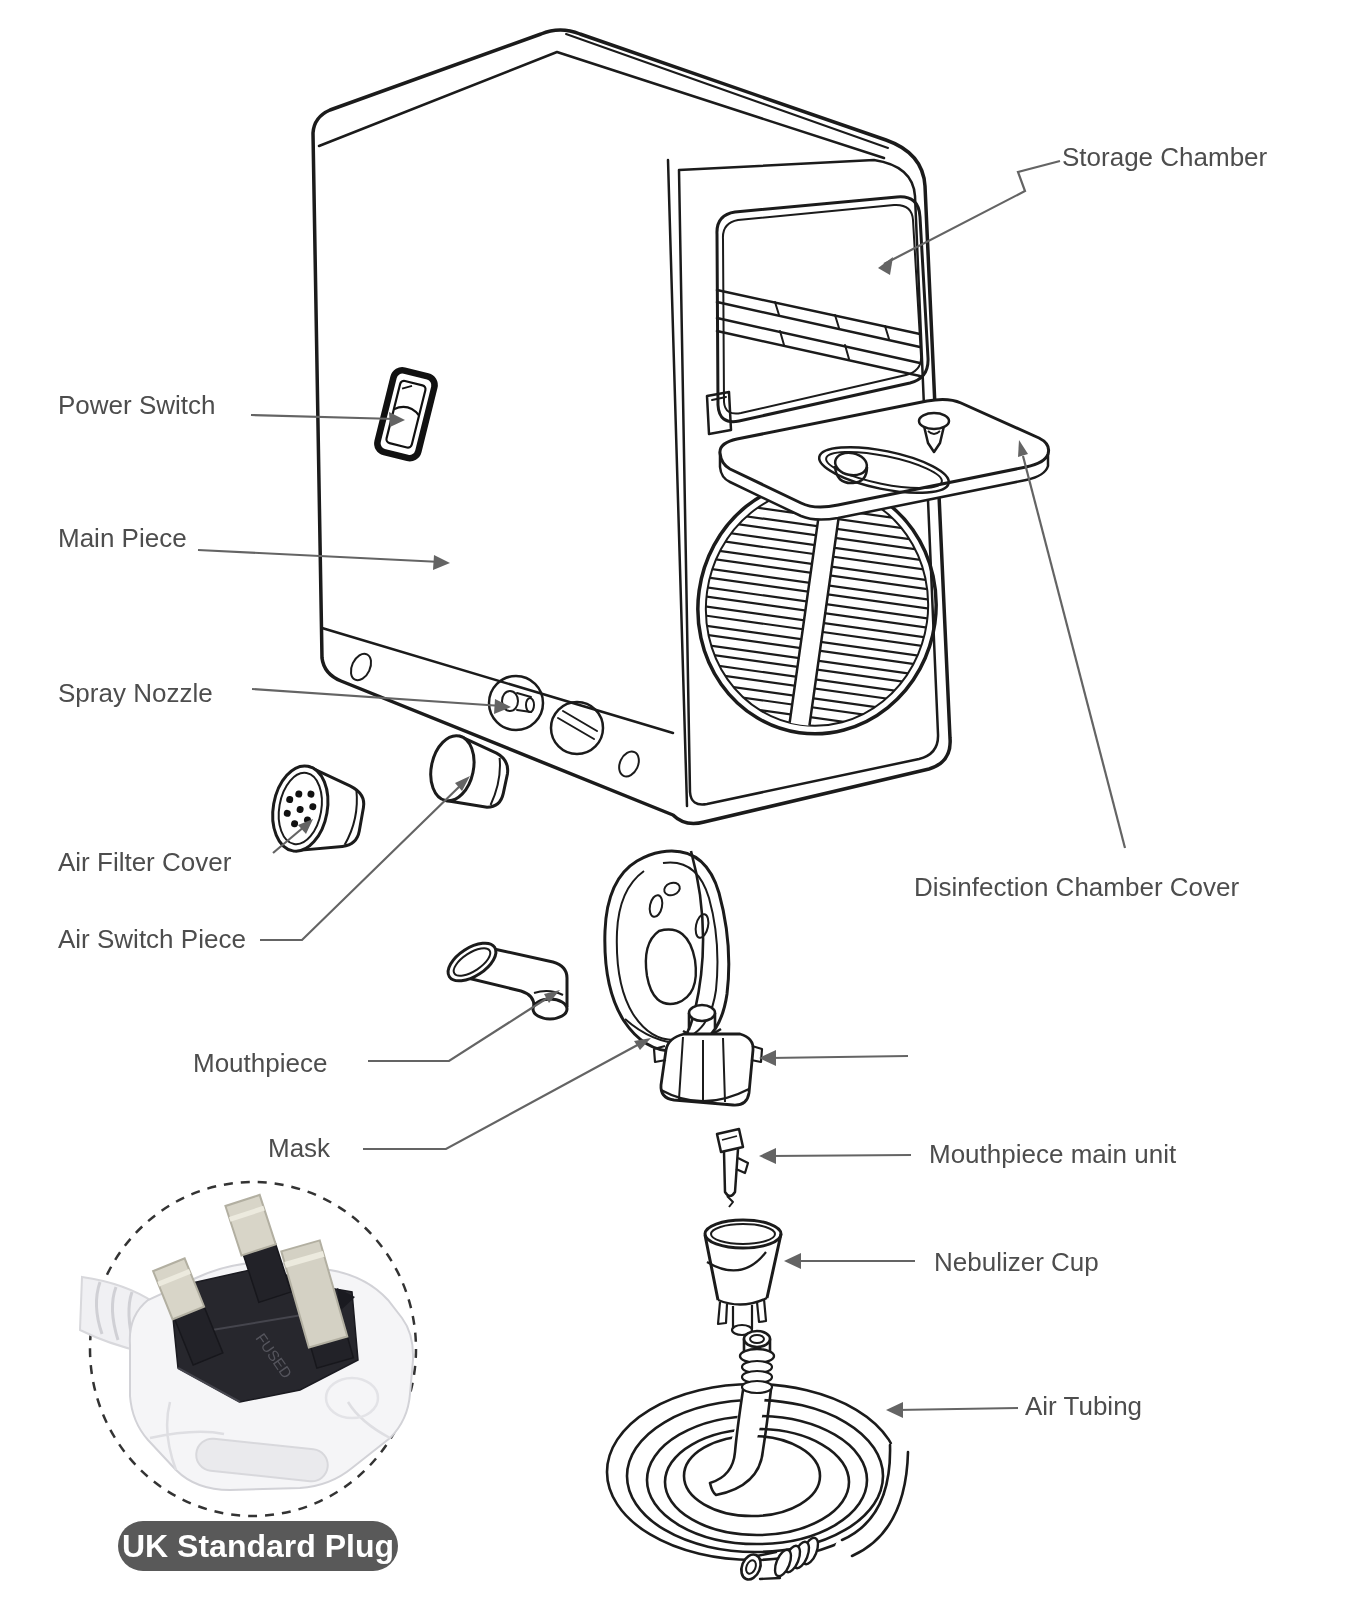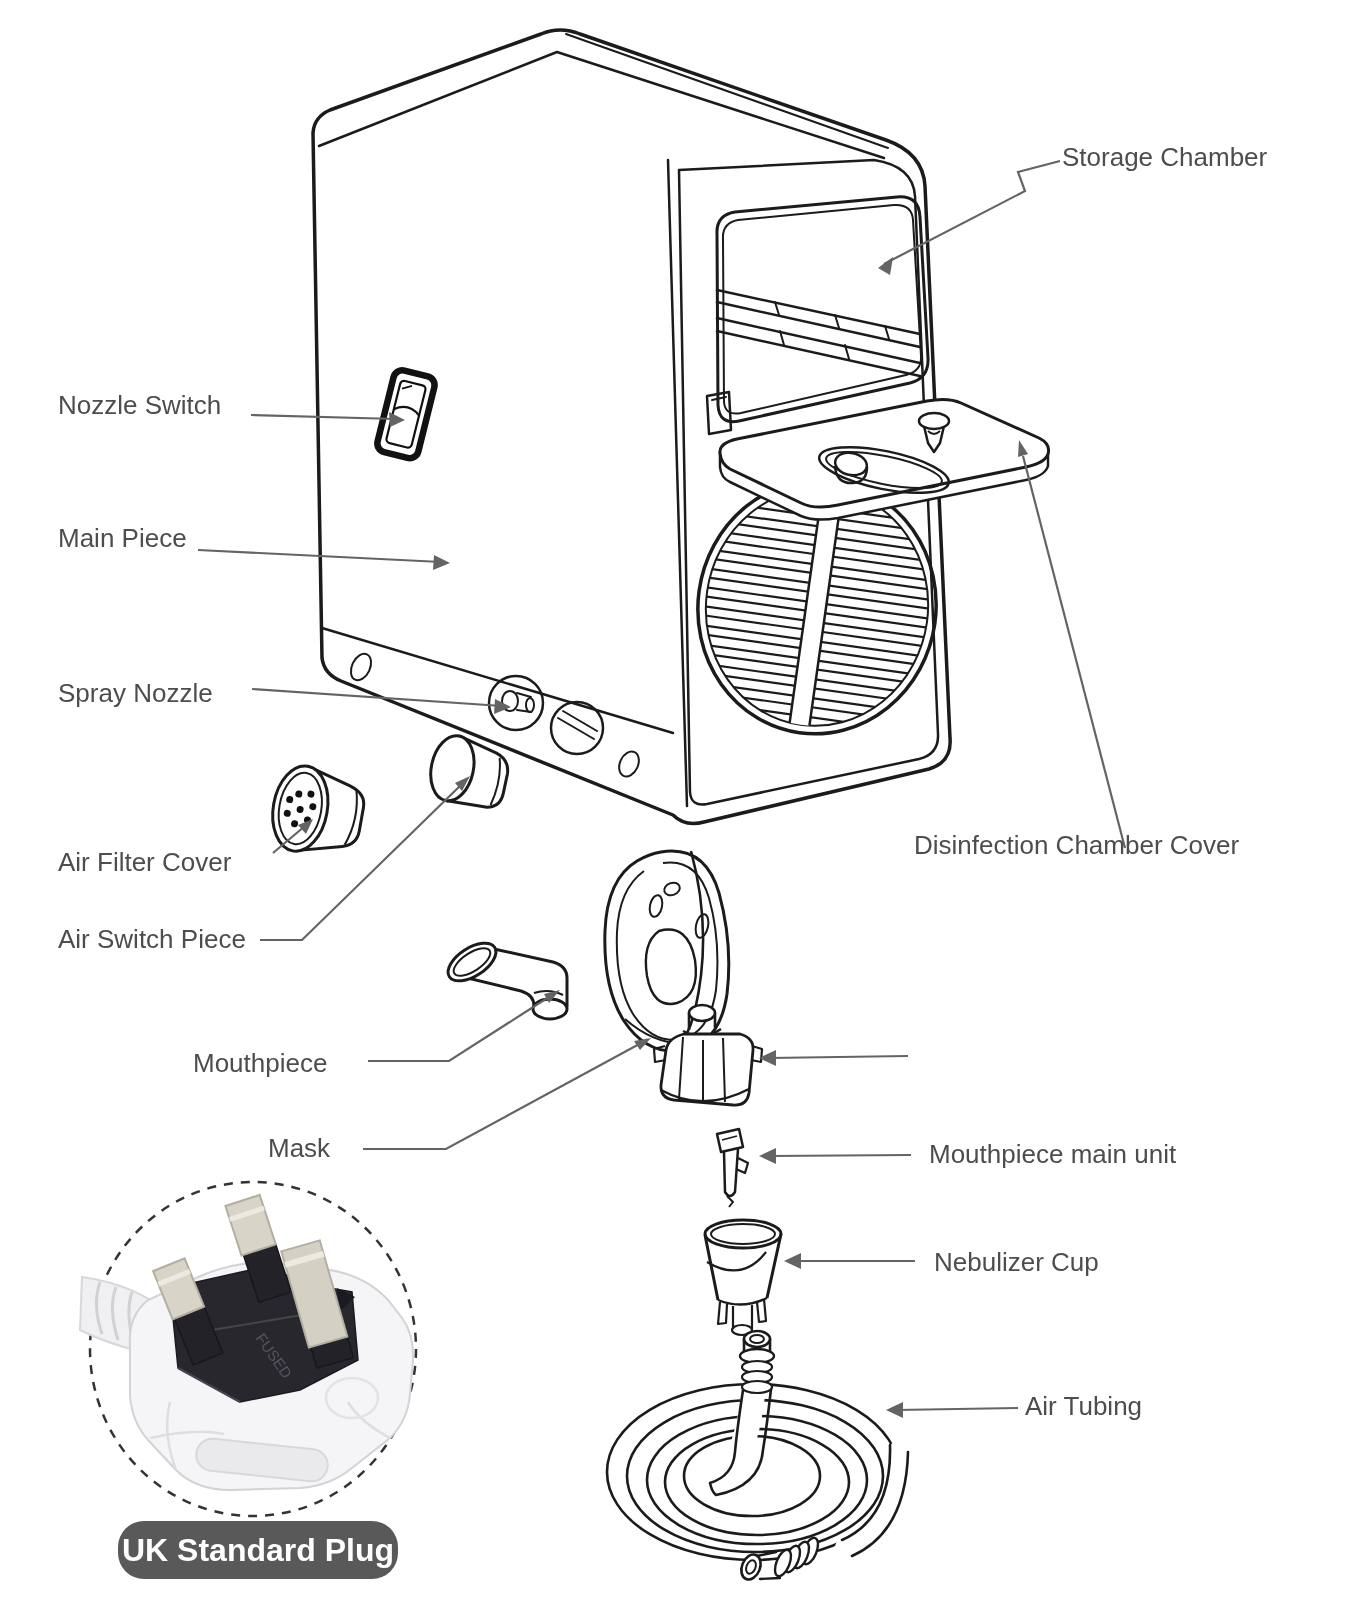--- a/index.html
+++ b/index.html
@@ -1,21 +1,21 @@
 <!DOCTYPE html>
 <html><head>
 <meta charset="utf-8">
 <style>
   html,body{margin:0;padding:0;background:#ffffff;}
   #stage{position:relative;width:1350px;height:1600px;background:#ffffff;overflow:hidden;
          font-family:"Liberation Sans", sans-serif;}
   svg{position:absolute;left:0;top:0;}
   .lbl{position:absolute;color:#4d4d4d;font-size:26px;line-height:1.1;white-space:nowrap;
        font-family:"Liberation Sans", sans-serif;}
-  .badge{position:absolute;left:118px;top:1521px;width:280px;height:58px;background:#595959;
+  .badge{position:absolute;left:118px;top:1521px;width:280px;height:50px;background:#595959;
          border-radius:26px;color:#ffffff;font-size:32px;font-weight:bold;display:flex;
          align-items:center;justify-content:center;white-space:nowrap;}
 </style>
 </head>
 <body>
 
 <div id="stage">
 
 <svg width="1350" height="1600" viewBox="0 0 1350 1600">
   <defs>
@@ -269,27 +269,27 @@
     <polygon points="651,1038 640,1050 634,1041"></polygon>
     <polygon points="1019,440 1028,454 1018,457"></polygon>
     <polygon points="759,1058 776,1050 776,1066"></polygon>
     <polygon points="759,1156 776,1148 776,1164"></polygon>
     <polygon points="784,1261 801,1253 801,1269"></polygon>
     <polygon points="886,1410 903,1402 903,1418"></polygon>
   </g>
 </svg>
 
 <div class="lbl" style="left:1062px;top:143px">Storage Chamber</div>
-<div class="lbl" style="left:58px;top:391px">Nozzle Switch</div>
+<div class="lbl" style="left:58px;top:391px">Power Switch</div>
 <div class="lbl" style="left:58px;top:524px">Main Piece</div>
 <div class="lbl" style="left:58px;top:679px">Spray Nozzle</div>
 <div class="lbl" style="left:58px;top:848px">Air Filter Cover</div>
 <div class="lbl" style="left:58px;top:925px">Air Switch Piece</div>
 <div class="lbl" style="left:193px;top:1049px">Mouthpiece</div>
 <div class="lbl" style="left:268px;top:1134px">Mask</div>
-<div class="lbl" style="left:914px;top:831px">Disinfection Chamber Cover</div>
+<div class="lbl" style="left:914px;top:873px">Disinfection Chamber Cover</div>
 <div class="lbl" style="left:929px;top:1140px">Mouthpiece main unit</div>
 <div class="lbl" style="left:934px;top:1248px">Nebulizer Cup</div>
 <div class="lbl" style="left:1025px;top:1392px">Air Tubing</div>
 
 <div class="badge">UK Standard Plug</div>
 
 </div>
 
 </body></html>

